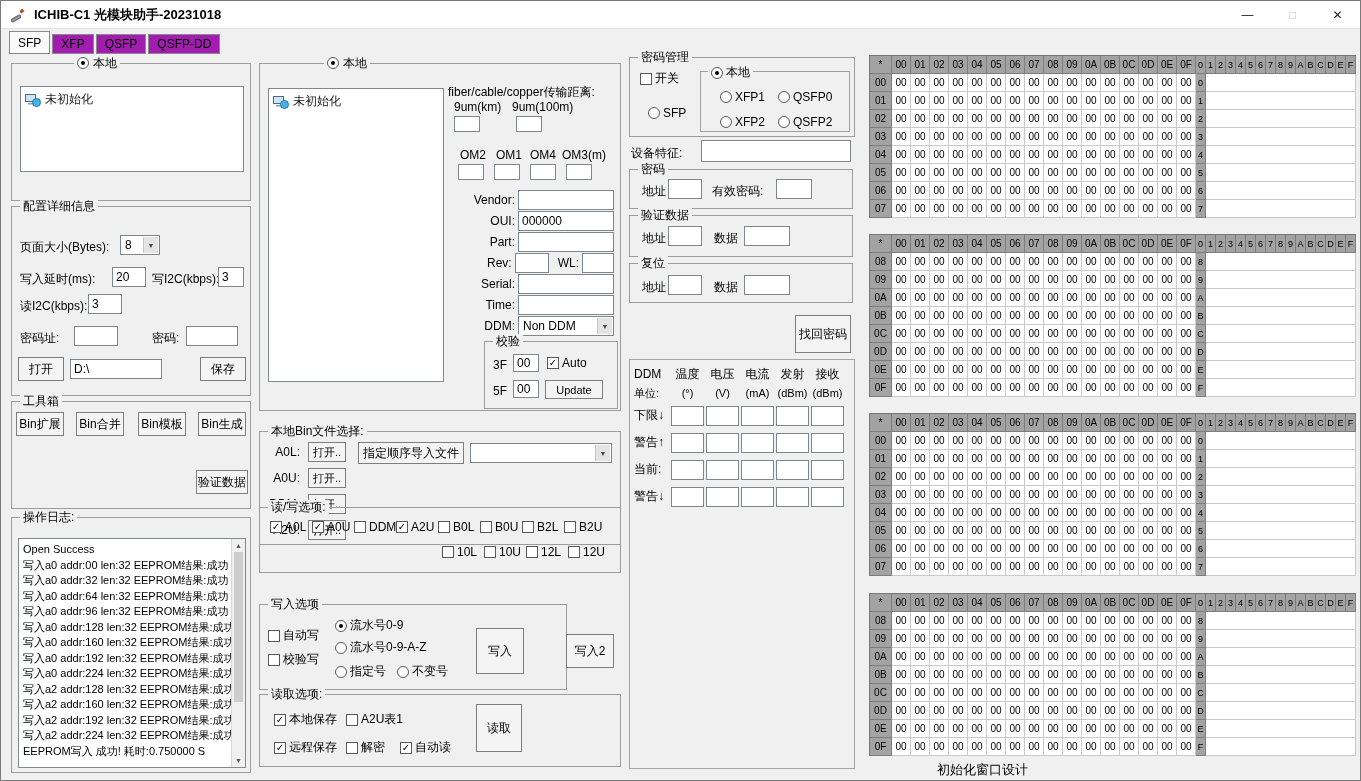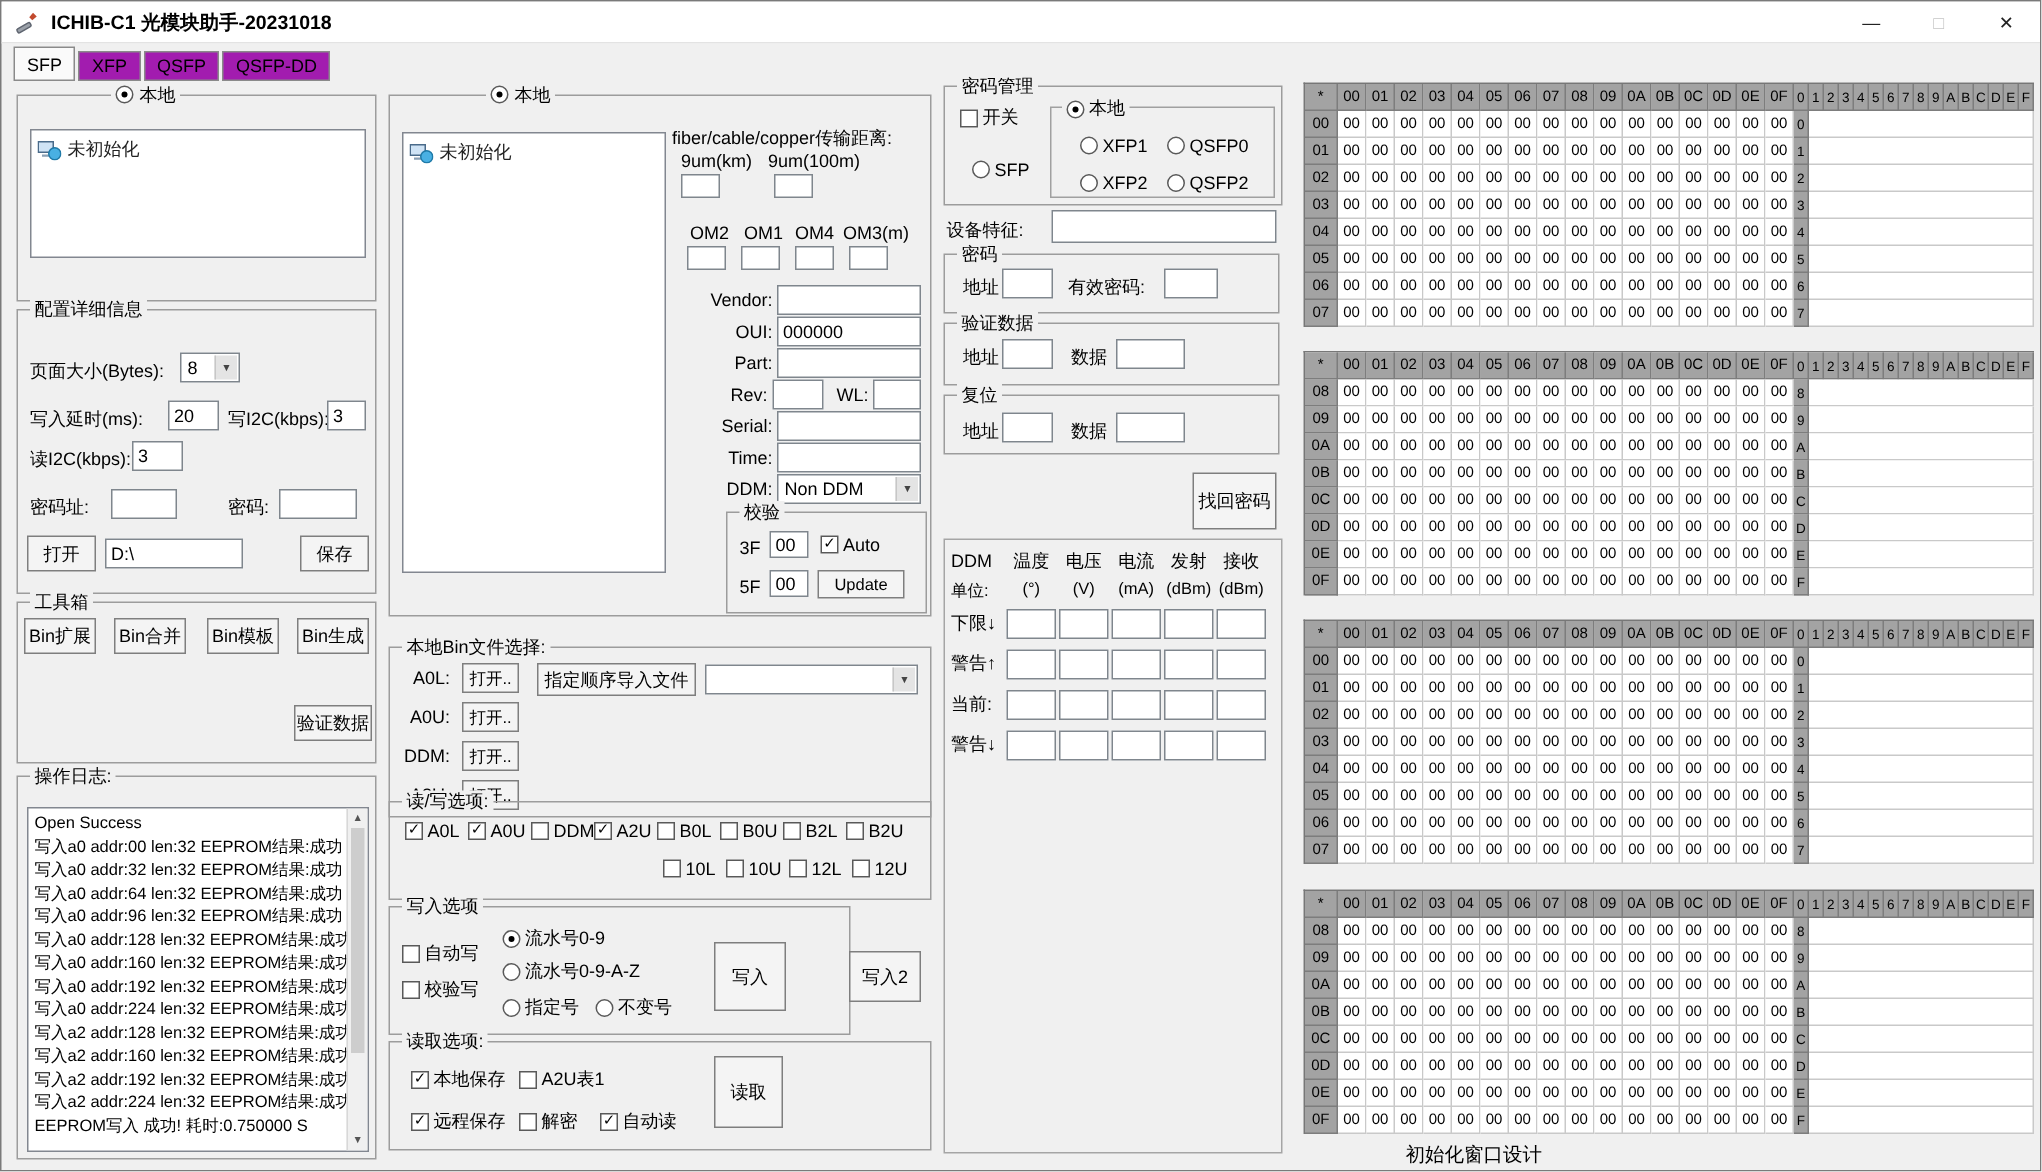--- a/index.html
+++ b/index.html
@@ -67,21 +67,21 @@
   #om-inputs .fi:nth-child(4){left:306px}
   #grp-checksum{left:483px;top:340px;width:134px;height:68px;background:#f0f0f0}
   #grp-bin{left:258px;top:430px;width:362px;height:114px}
   #bin-rows .binrow{position:absolute;left:8px;display:flex;align-items:center;gap:8px;height:20px}
   #bin-rows .binrow:nth-child(1){top:10px}
   #bin-rows .binrow:nth-child(2){top:36px}
   #bin-rows .binrow:nth-child(3){top:62px}
   #bin-rows .binrow:nth-child(4){top:88px}
   .binlab{width:32px;text-align:right}
   .binopen{position:static !important;width:38px;height:20px;font-size:11px}
-  #grp-rw{left:258px;top:533px;width:362px;height:66px}
+  #grp-rw{left:258px;top:506px;width:362px;height:66px}
   .rwrow{position:absolute;display:flex}
   .rwrow .cb{width:42px}
   #rw-row1{left:10px;top:12px}
   #rw-row2{left:182px;top:37px}
   #grp-write{left:258px;top:603px;width:308px;height:86px}
   #write-checks .cb{position:absolute;left:8px}
   #write-checks .cb:nth-child(1){top:22px}
   #write-checks .cb:nth-child(2){top:46px}
   #write-radios .rb{position:absolute}
   #write-radios .rb:nth-child(1){left:75px;top:12px}

